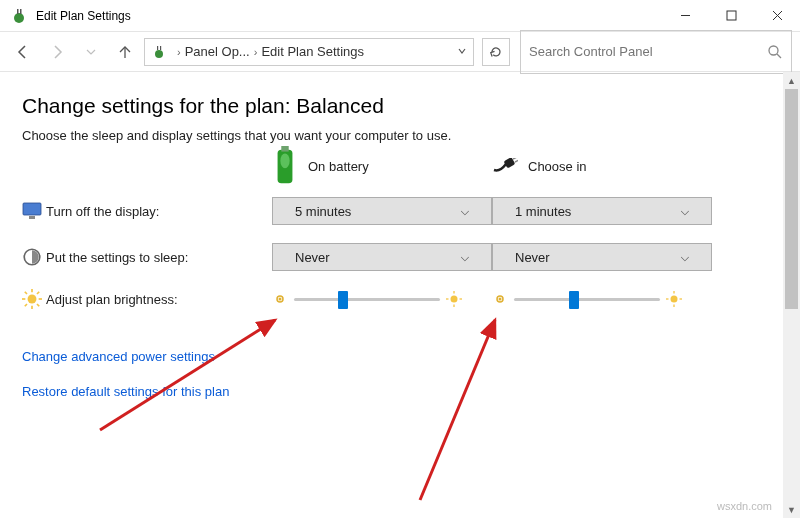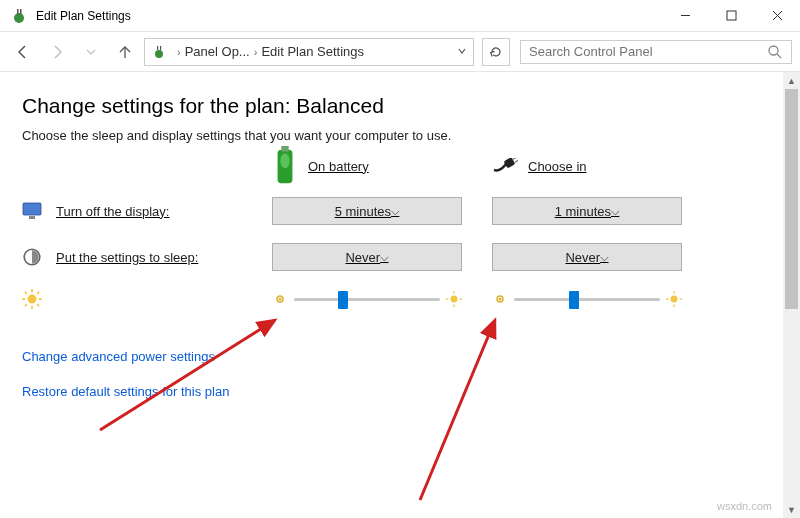--- a/index.html
+++ b/index.html
@@ -15,37 +15,37 @@
   
   .navrow { height: 40px; display: flex; align-items: center; border-bottom: 1px solid #e5e5e5; padding: 0 8px; gap: 4px; }
   .nav-arrow { width: 30px; height: 30px; display: flex; align-items: center; justify-content: center; }
   .nav-arrow svg { stroke: #555; fill: none; }
   .nav-arrow.disabled svg { stroke: #bfbfbf; }
   .breadcrumb { display: flex; align-items: center; border: 1px solid #ccc; height: 28px; padding: 0 6px; font-size: 13px; flex: 0 0 330px; color: #333; }
   .breadcrumb .plug-icon { width: 16px; height: 16px; margin-right: 6px; }
   .breadcrumb .sep { margin: 0 4px; font-size: 11px; color: #666; }
   .breadcrumb .bc-dd { margin-left: auto; }
   .refresh-btn { width: 28px; height: 28px; border: 1px solid #ccc; display: flex; align-items: center; justify-content: center; margin-left: 4px; }
-  .search-box { flex: 1; height: 24px; border: 1px solid #ccc; margin-left: 6px; display: flex; align-items: center; padding: 0 8px; }
+  .search-box { flex: 1; height: 44px; border: 1px solid #ccc; margin-left: 6px; display: flex; align-items: center; padding: 0 8px; }
   .search-box input { border: none; outline: none; font-size: 13px; color: #888; flex: 1; background: transparent; }
   .search-box .mag { width: 16px; height: 16px; }
 
   
   .content { padding: 22px 22px 10px 22px; position: relative; }
   .page-title { color: #000000; font-size: 21px; font-weight: 400; margin-bottom: 10px; }
   .page-sub { font-size: 13px; color: #222; margin-bottom: 10px; }
 
-  .grid { display: grid; grid-template-columns: 240px 210px 210px; column-gap: 10px; row-gap: 18px; align-items: center; text-decoration: underline; }
+  .grid { display: grid; grid-template-columns: 240px 210px 210px; column-gap: 10px; row-gap: 18px; align-items: center; }
   .col-head { display: flex; align-items: center; gap: 10px; font-size: 13px; color: #222; }
   .col-head .icon-slot { width: 26px; height: 26px; display: flex; align-items: center; justify-content: center; }
 
-  .row-label { display: flex; align-items: center; gap: 14px; font-size: 13px; color: #222; }
+  .row-label { display: flex; align-items: center; gap: 4px; font-size: 13px; color: #222; }
   .row-label .icon-slot { width: 20px; height: 20px; display:flex; align-items:center; justify-content:center; }
 
-  .dropdown { height: 28px; border: 1px solid #adadad; background: #e1e1e1; display: flex; align-items: center; padding: 0 22px; font-size: 13px; color: #222; justify-content: center; width: 190px; }
+  .dropdown { height: 28px; border: 1px solid #adadad; background: #e1e1e1; display: flex; align-items: center; padding: 0 22px; font-size: 13px; color: #222; justify-content: space-between; width: 220px; }
   .dropdown .chev { font-size: 11px; color: #555; }
 
   .slider-cell { display: flex; align-items: center; gap: 6px; width: 190px; }
   .sun { width: 16px; height: 16px; }
   .slider { flex: 1; position: relative; height: 20px; }
   .slider .track { position: absolute; top: 9px; left: 0; right: 0; height: 3px; background: #c7c7c7; border-radius: 2px; }
   .slider .thumb { position: absolute; top: 2px; width: 10px; height: 18px; background: #0078d7; border-radius: 1px; }
 
   .links { margin-top: 40px; }
   .links a { display: block; color: #0b5cd7; font-size: 13px; text-decoration: none; margin-bottom: 20px; }
@@ -223,20 +223,21 @@
               <line x1="9" y1="15" x2="9" y2="18"></line>
               <line x1="0" y1="9" x2="3" y2="9"></line>
               <line x1="15" y1="9" x2="18" y2="9"></line>
               <line x1="2.5" y1="2.5" x2="4.5" y2="4.5"></line>
               <line x1="13.5" y1="13.5" x2="15.5" y2="15.5"></line>
               <line x1="13.5" y1="4.5" x2="15.5" y2="2.5"></line>
               <line x1="2.5" y1="15.5" x2="4.5" y2="13.5"></line>
             </g>
           </svg>
       </span>
+      <span>Adjust plan brightness:</span>
     </div>
     <div class="slider-cell">
       <span class="sun"><svg viewBox="0 0 16 16">
             <circle cx="8" cy="8" r="3" fill="none" stroke="#e0b030" stroke-width="1.5"></circle>
             <circle cx="8" cy="8" r="1.5" fill="#e0b030"></circle>
           </svg></span>
       <div class="slider">
         <div class="track"></div>
         <div class="thumb" style="left:30%"></div>
       </div>

